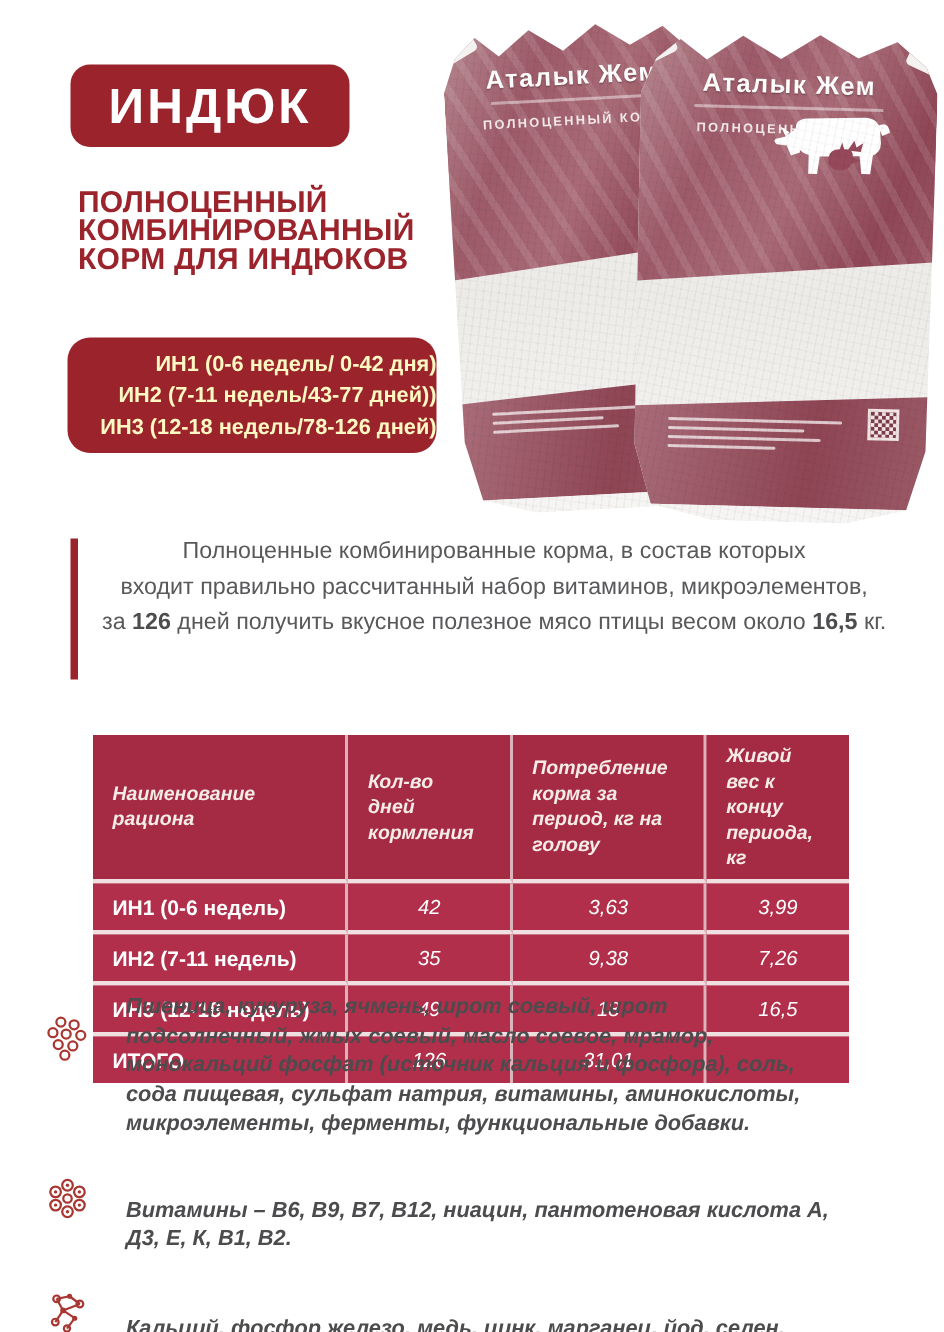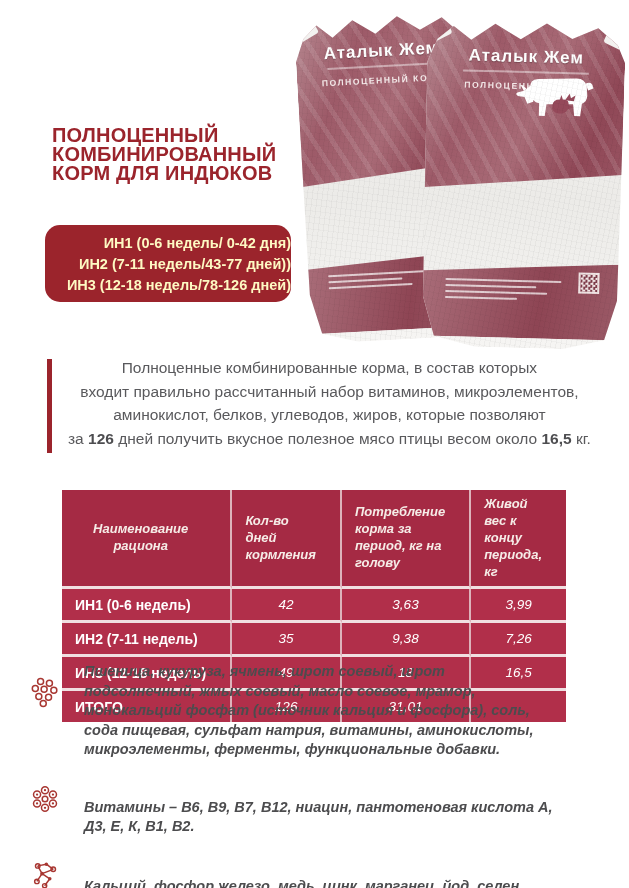--- a/index.html
+++ b/index.html
@@ -51,21 +51,21 @@
   .desc-bar{position:absolute;left:47px;top:359px;width:5px;height:94px;background:#9b242c;}
   .desc{position:absolute;left:68px;top:356px;color:#59595c;font-size:15.5px;line-height:23.5px;text-align:center;}
   .desc div{white-space:nowrap;}
   .desc b{color:#4d4d50;}
 
   
   .ration-table{position:absolute;left:62px;top:490px;width:504px;border-collapse:separate;border-spacing:0;}
   .ration-table th{background:#a52a44;color:#f6ece7;font-style:italic;font-weight:bold;
     font-size:13px;line-height:1.3;text-align:left;vertical-align:middle;padding:6px 24px 6px 13px;
     border-right:2px solid #ddb3bb;border-bottom:3px solid #f0dfe1;height:44px;}
-  .ration-table th:first-child{text-align:center;}
+  .ration-table th:first-child{text-align:left;}
   .ration-table th:last-child{border-right:none;}
   .ration-table td{background:#b12f4a;color:#fff;font-size:13.5px;padding:5px 8px;
     border-right:2px solid #ddb3bb;border-bottom:3px solid #f0dfe1;height:21px;vertical-align:middle;}
   .ration-table td:last-child{border-right:none;}
   .ration-table tr:last-child td{border-bottom:none;}
   .ration-table td.name{font-weight:bold;font-size:14px;padding-left:13px;}
   .ration-table td.num{font-style:italic;text-align:center;}
 
   
   .bullets{position:absolute;left:30px;top:662px;width:545px;}
@@ -79,20 +79,23 @@
   .b2{margin-top:16px;}
   .b3{margin-top:18px;}
   svg .red-stroke{stroke:#a83732;fill:none;stroke-width:1.7;}
   svg .red-fill{fill:#a83732;}
 </style>
 </head>
 <body>
 
 <div class="page">
 
+  <div class="title-badge">
+    <span>ИНДЮК</span>
+  </div>
 
   <div class="subtitle">
     <div>ПОЛНОЦЕННЫЙ</div>
     <div>КОМБИНИРОВАННЫЙ</div>
     <div>КОРМ ДЛЯ ИНДЮКОВ</div>
   </div>
 
   <div class="phases-box">
     <div>ИН1 (0-6 недель/ 0-42 дня)</div>
     <div>ИН2 (7-11 недель/43-77 дней))</div>
@@ -151,21 +154,20 @@
         <div class="qr"></div>
       </div>
     </div>
 
   </div>
 
   <div class="desc-bar"></div>
   <div class="desc">
     <div>Полноценные комбинированные корма, в состав которых</div>
     <div>входит правильно рассчитанный набор витаминов, микроэлементов,</div>
-    <div>аминокислот, белков, углеводов, жиров, которые позволяют</div>
     <div><span>за </span><b>126</b><span> дней получить вкусное полезное мясо птицы весом около </span><b>16,5</b><span> кг.</span></div>
   </div>
 
   <table class="ration-table">
     <colgroup>
       <col style="width:36%">
         <col style="width:21%">
         <col style="width:25%">
         <col style="width:18%">
     </colgroup>

